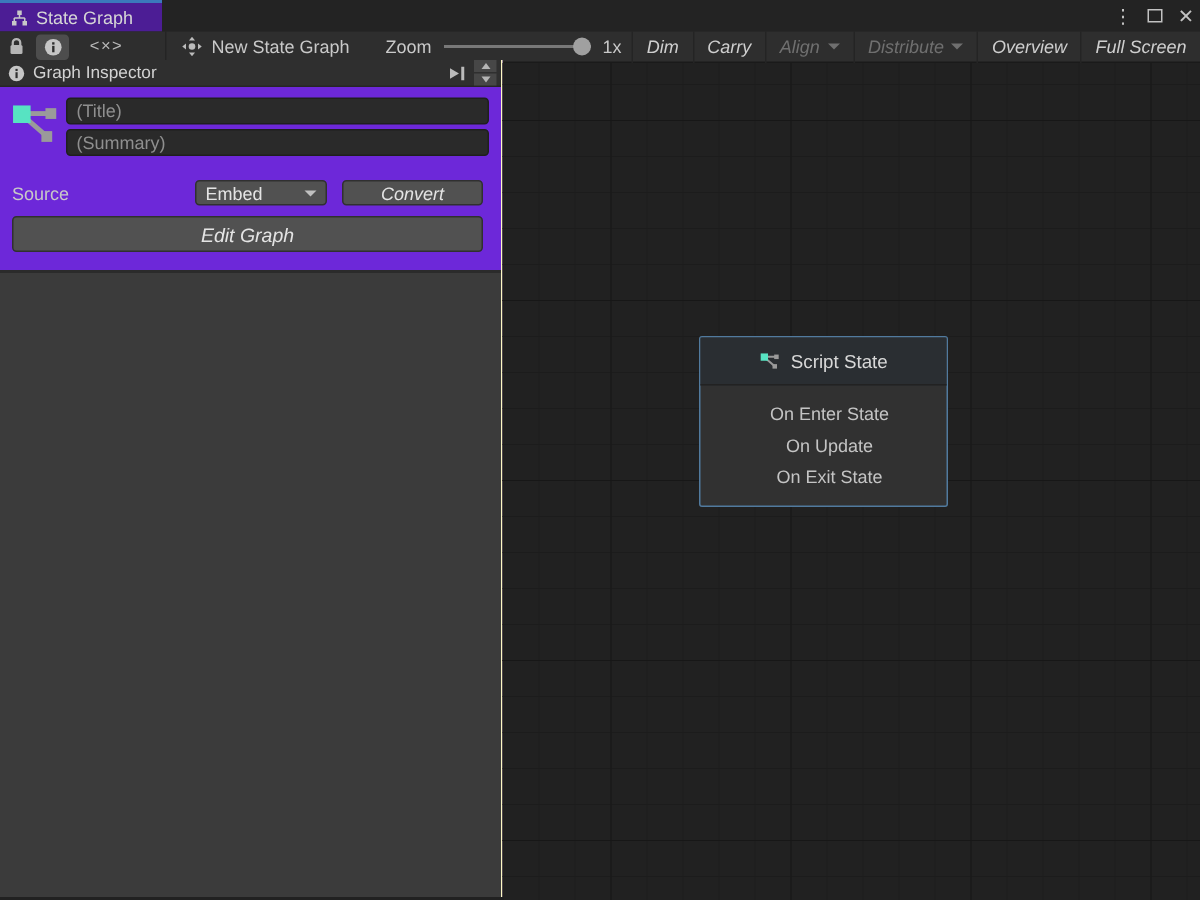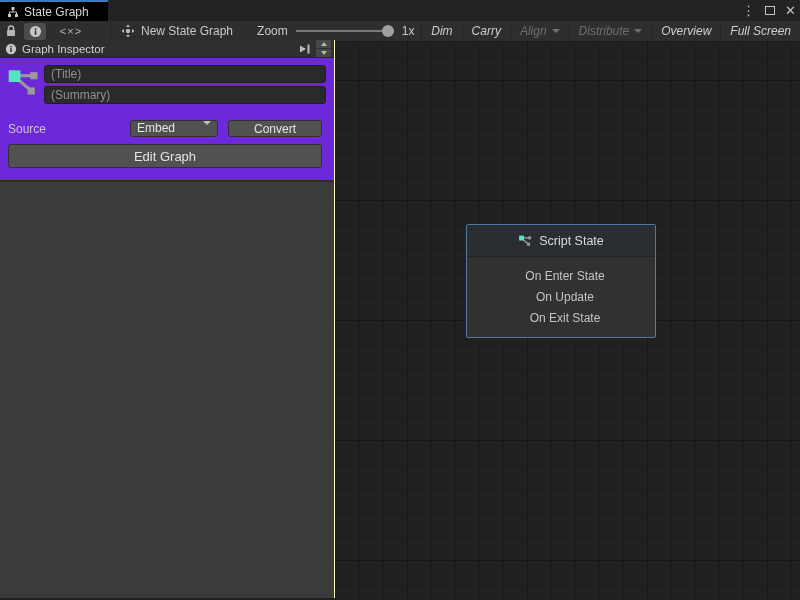--- a/index.html
+++ b/index.html
@@ -1,19 +1,19 @@
 <!DOCTYPE html>
 <html><head>
 <meta charset="utf-8">
 <style>
   * { margin:0; padding:0; box-sizing:border-box; }
   html,body { width:800px; height:600px; overflow:hidden; background:#212121;
               font-family:"Liberation Sans", sans-serif; -webkit-font-smoothing:antialiased; }
   .titlebar { position:absolute; left:0; top:0; width:800px; height:21px; background:#232323; }
-  .tab { position:absolute; left:0; top:0; width:108px; height:21px; background:#000000;
+  .tab { position:absolute; left:0; top:0; width:108px; height:21px; background:#4c1d95;
          border-top:2px solid #3b79bb; display:flex; align-items:center; gap:5px; padding-left:7px; }
   .tab-label { font-size:12px; color:#d6d6d6; }
   .win-controls { position:absolute; right:4px; top:0; height:21px; display:flex; align-items:center; gap:10px; }
   .win-glyph { color:#c2c2c2; font-size:13px; line-height:21px; cursor:default; }
   .maxbox { width:10px; height:9px; border:1.5px solid #c2c2c2; display:inline-block; }
 
   .toolbar { position:absolute; left:0; top:21px; width:800px; height:21px; background:#2e2e2e;
              border-bottom:1px solid #1a1a1a; display:flex; align-items:center; }
   .tbtn { height:21px; display:flex; align-items:center; justify-content:center; color:#cfcfcf; font-size:12px; }
   .icon-btn { width:22px; }
@@ -45,40 +45,40 @@
 
   .graph-icon-big { position:absolute; left:6px; top:24px; }
   .field { position:absolute; left:44px; width:282px; height:18px; background:#2a2a2a;
            border:1px solid #1f1f1f; border-radius:3px; color:#c8c8c8; font-size:12px; padding:0 6px;
            font-family:"Liberation Sans", sans-serif; outline:none; }
   .field::placeholder { color:#8f8f8f; opacity:1; }
   #title-field { top:25px; }
   #summary-field { top:46px; }
   .source-label { position:absolute; left:8px; top:82px; font-size:12px; color:#c8c8c8; }
   .dropdown { position:absolute; left:130px; top:80px; width:88px; height:17px; background:#515151;
-              border:1px solid #303030; border-radius:3px; display:flex; align-items:flex-start;
+              border:1px solid #303030; border-radius:3px; display:flex; align-items:center;
               padding:0 6px; font-size:12px; color:#e4e4e4; }
   .dropdown .caret { margin-left:auto; }
   .btn { background:#515151; border:1px solid #303030; border-radius:3px; color:#e4e4e4;
-         font-size:12px; display:flex; align-items:center; justify-content:center; }
+         font-size:12px; display:flex; align-items:center; justify-content:center;font-style:italic; }
   #convert-btn { position:absolute; left:228px; top:80px; width:94px; height:17px; }
   #editgraph-btn { position:absolute; left:8px; top:104px; width:314px; height:24px; font-size:13px; }
   .insp-divider { position:absolute; left:0; top:140px; width:100%; height:2px; background:#2b2b2b; }
   .insp-lower { position:absolute; left:0; top:142px; width:100%; bottom:0; background:#3b3b3b; }
 
   .graph { position:absolute; left:335px; top:42px; width:465px; height:558px; background-color:#212121;
            background-image:
              linear-gradient(#171717 1px, transparent 1px),
              linear-gradient(90deg, #171717 1px, transparent 1px),
              linear-gradient(#1c1c1c 1px, transparent 1px),
              linear-gradient(90deg, #1c1c1c 1px, transparent 1px);
            background-size:120px 120px, 120px 120px, 24px 24px, 24px 24px;
            background-position:0 38px, 72px 0, 0 14px, 0 0; }
 
-  .node { position:absolute; left:131px; top:182px; width:190px; height:114px; background:#313131;
+  .node { position:absolute; left:131px; top:182px; width:166px; height:114px; background:#313131;
           border:1px solid #517a9e; border-radius:2px; }
   .node-header { height:32px; background:#2a2e32; border-bottom:1px solid #222;
                  display:flex; align-items:center; justify-content:center; gap:6px; }
   .node-title { font-size:12.5px; color:#d8d8d8; }
   .node-body { padding-top:5px; }
   .event-row { height:21px; display:flex; align-items:center; gap:7px; padding-left:8px;flex-direction:column; }
   .event-label { font-size:12px; color:#c4c4c4; }
 </style>
 </head>
 <body>

